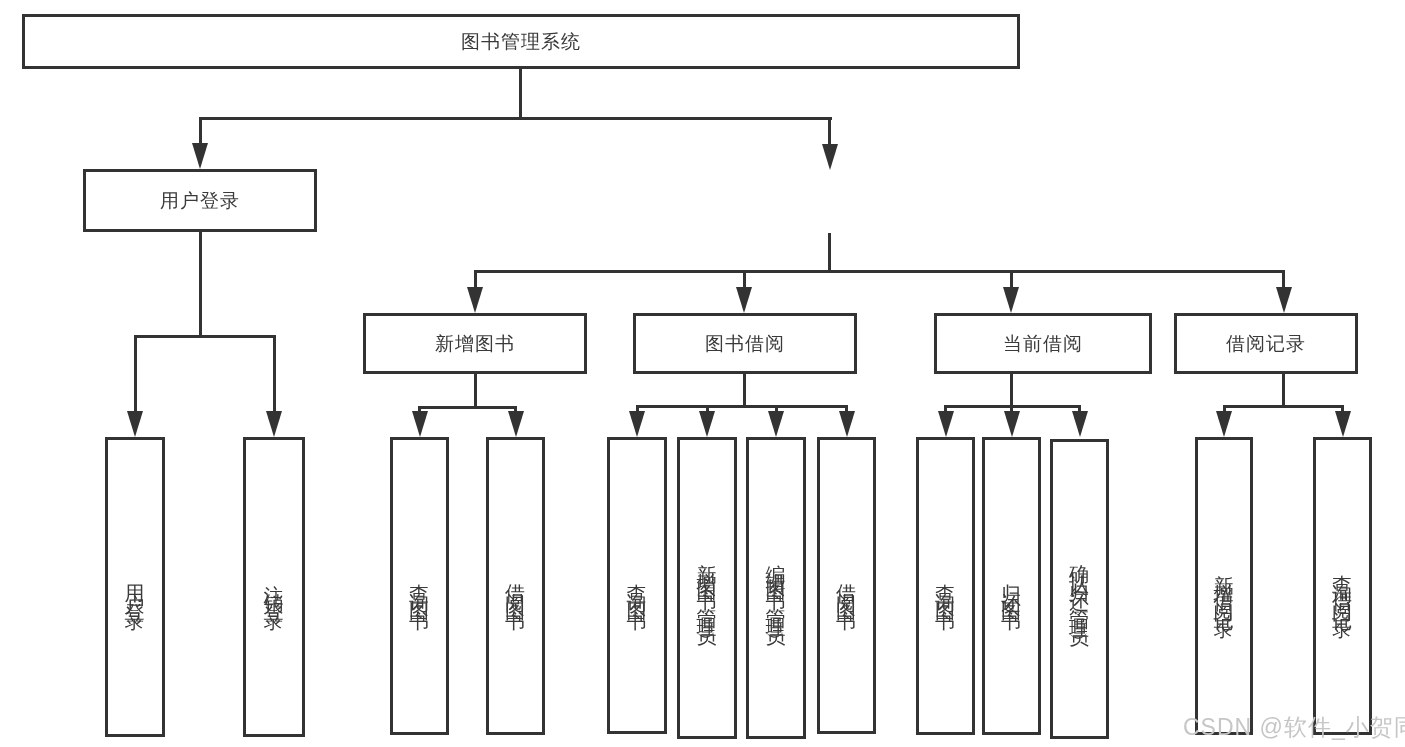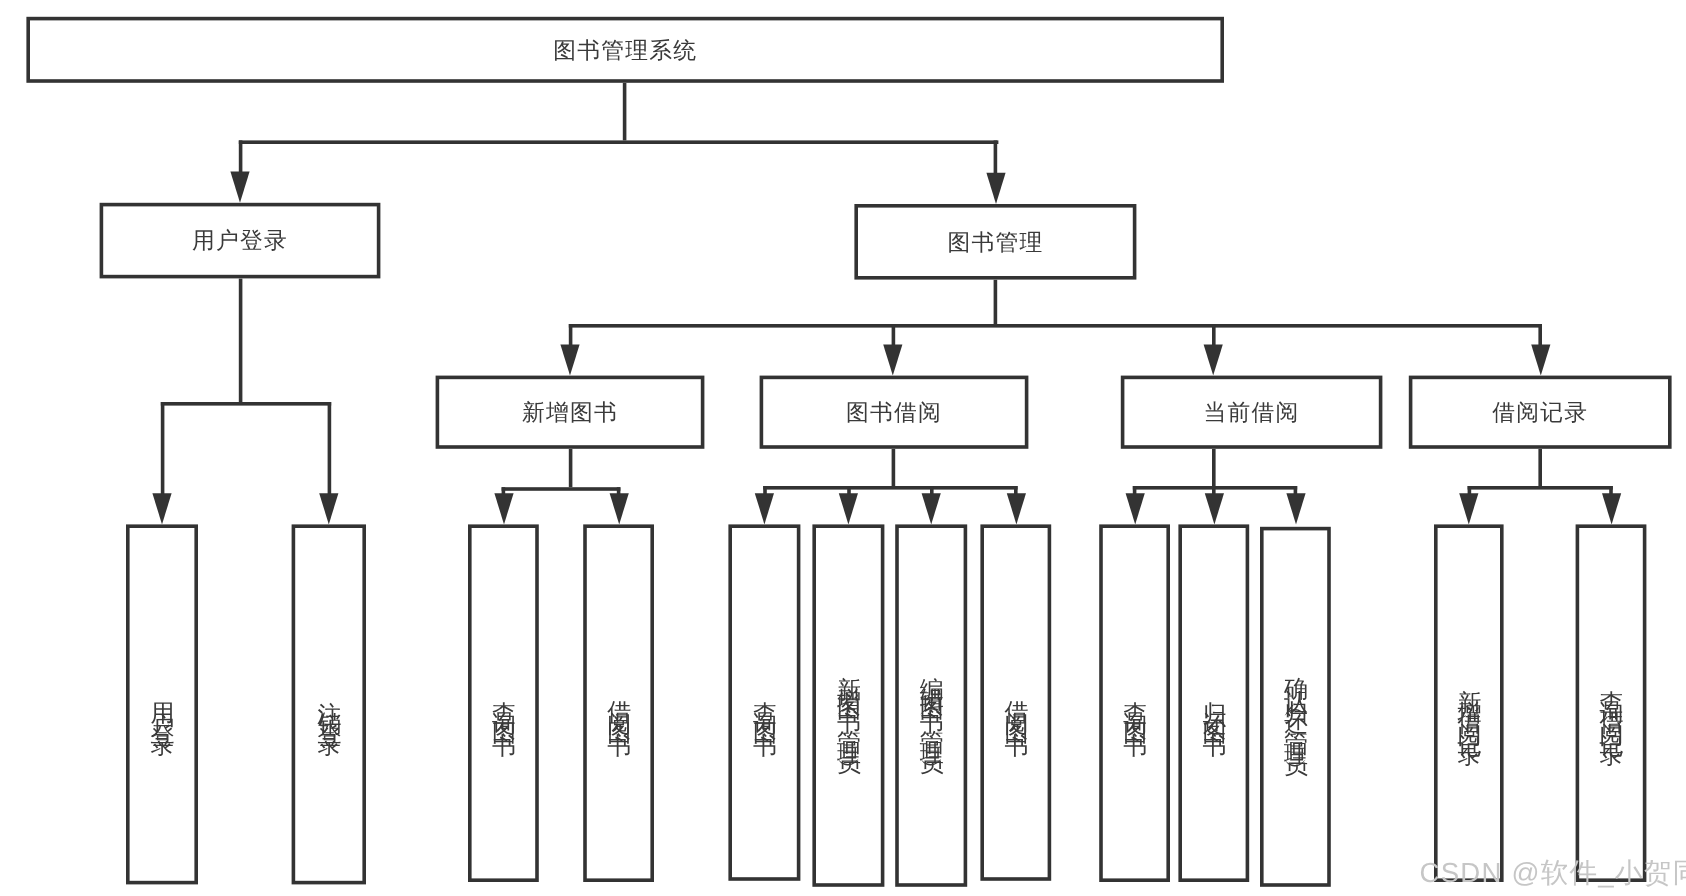--- a/index.html
+++ b/index.html
@@ -44,23 +44,20 @@
   <div class="vline" style="left:518.5px;top:69px;height:48px;"></div>
   <div class="hline" style="left:198.5px;top:117px;width:633px;"></div>
   <div class="vline" style="left:198.5px;top:117px;height:28px;"></div>
   <div class="vline" style="left:828px;top:117px;height:28px;"></div>
   <div class="arrowhead" style="left:200px;top:143px;"></div>
   <div class="arrowhead" style="left:829.5px;top:144px;"></div>
 
   <div class="node" style="left:83px;top:169px;width:234px;height:63px;">
     <span>用户登录</span>
   </div>
-  <div class="node" style="left:712px;top:170px;width:235px;height:63px;">
-    <span>图书管理</span>
-  </div>
 
   <div class="vline" style="left:198.5px;top:232px;height:103px;"></div>
   <div class="hline" style="left:133.5px;top:335px;width:142px;"></div>
   <div class="vline" style="left:133.5px;top:335px;height:78px;"></div>
   <div class="vline" style="left:272.5px;top:335px;height:78px;"></div>
   <div class="arrowhead" style="left:135px;top:411px;"></div>
   <div class="arrowhead" style="left:274px;top:411px;"></div>
 
   <div class="vline" style="left:828px;top:233px;height:37px;"></div>
   <div class="hline" style="left:473.5px;top:270px;width:811.5px;"></div>
@@ -75,21 +72,21 @@
 
   <div class="node" style="left:363px;top:313px;width:224px;height:61px;">
     <span>新增图书</span>
   </div>
   <div class="node" style="left:633px;top:313px;width:224px;height:61px;">
     <span>图书借阅</span>
   </div>
   <div class="node" style="left:902px;top:313px;width:218px;height:61px;margin-left:32px;">
     <span>当前借阅</span>
   </div>
-  <div class="node" style="left:1174px;top:313px;width:219px;height:61px;">
+  <div class="node" style="left:1174px;top:313px;width:184px;height:61px;">
     <span>借阅记录</span>
   </div>
 
   <div class="vline" style="left:473.5px;top:374px;height:32px;"></div>
   <div class="hline" style="left:418px;top:406px;width:99px;"></div>
   <div class="vline" style="left:418px;top:406px;height:8px;"></div>
   <div class="vline" style="left:514px;top:406px;height:8px;"></div>
   <div class="arrowhead" style="left:419.5px;top:411px;"></div>
   <div class="arrowhead" style="left:515.5px;top:411px;"></div>
 

